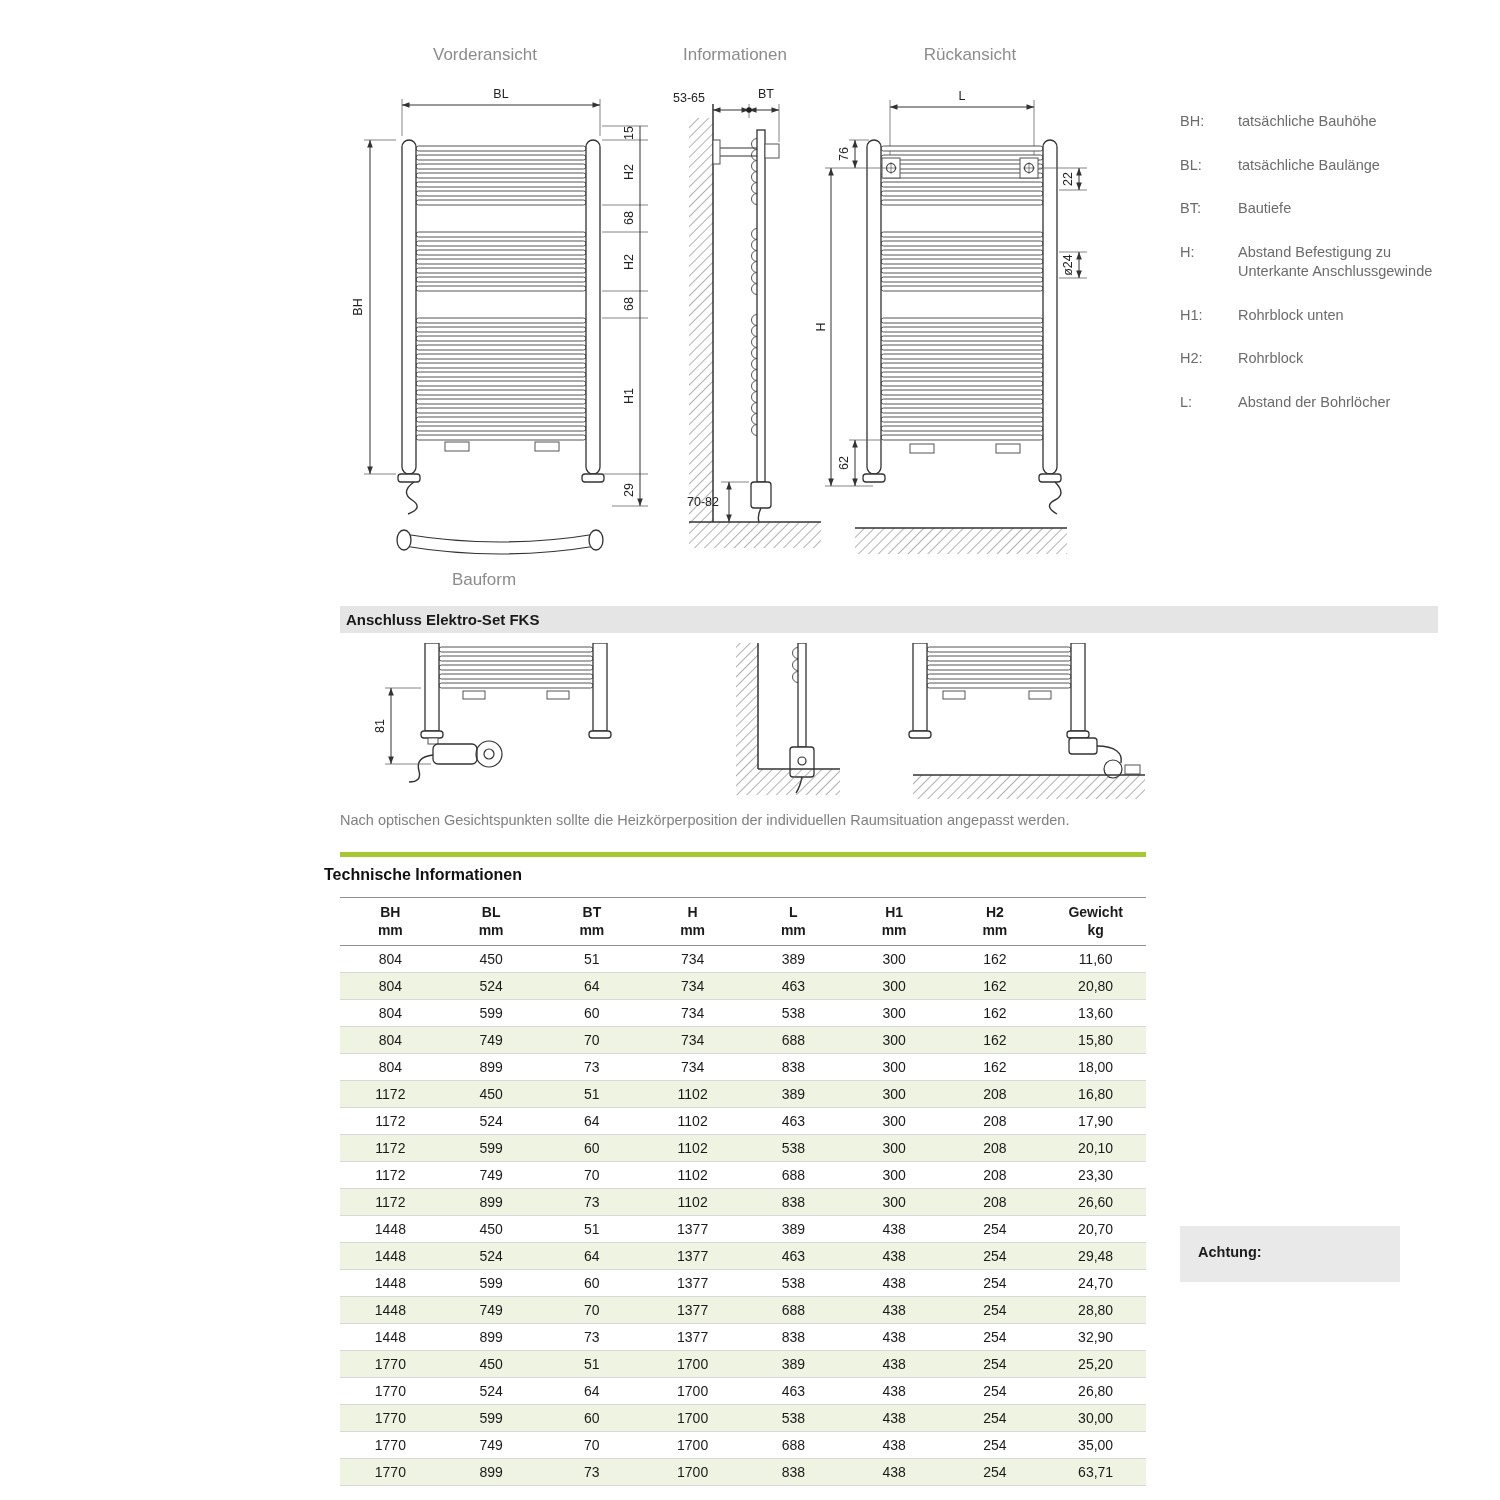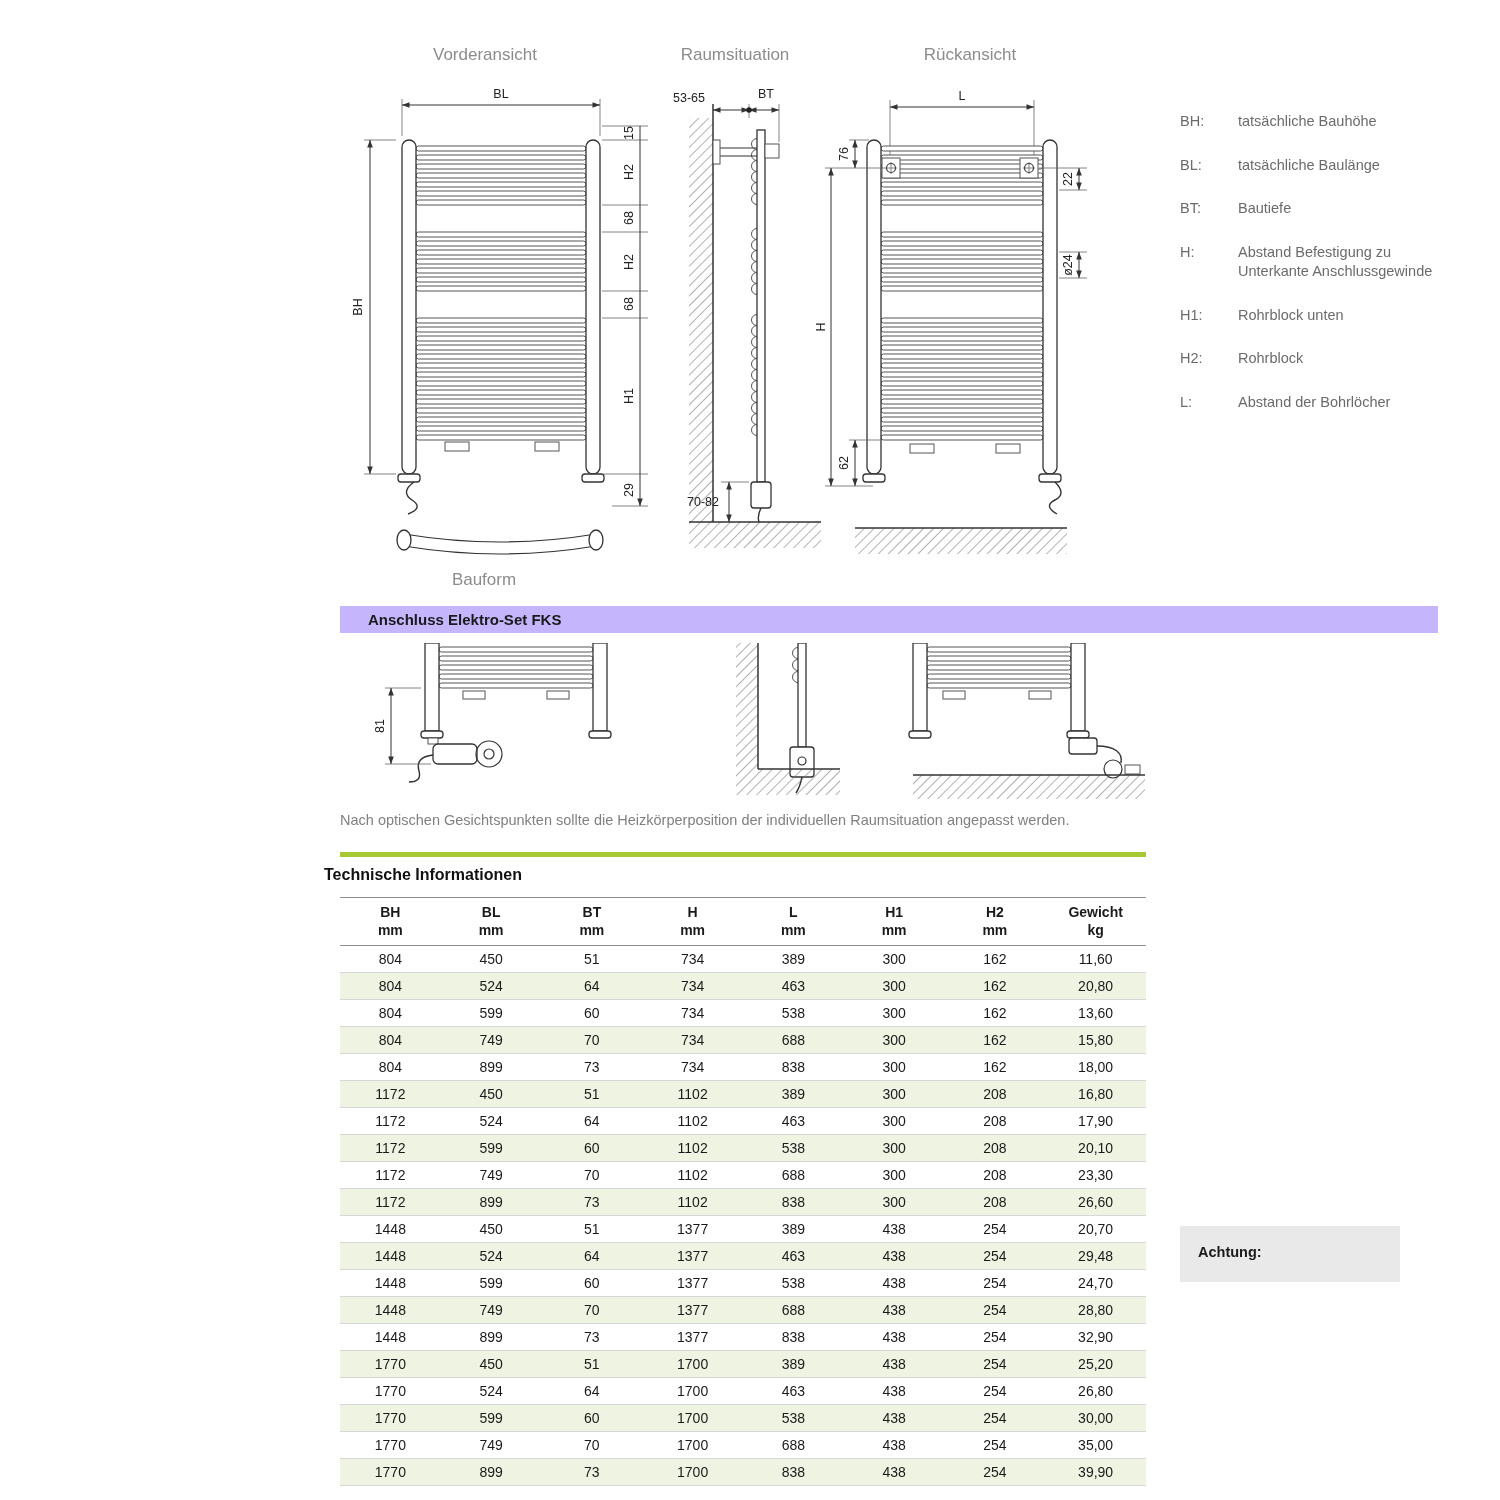--- a/index.html
+++ b/index.html
@@ -19,21 +19,21 @@
   .cab { stroke:#333; stroke-width:1.4; fill:none; }
   .edge{ stroke:#333; stroke-width:1.5; fill:none; }
 
   .legend { position:absolute; left:1180px; top:88px; width:268px; color:#6b6b6b; font-size:14.5px; }
   .lg-row { display:flex; margin-bottom:11px; line-height:1.35;margin-top:24px; }
   .lg-key { width:58px; flex:none; }
   .lg-text{ flex:1; }
 
   .section-bar {
     position:absolute; left:340px; top:606px; width:1098px; height:27px;
-    background:#c4b5fd; display:flex; align-items:center; padding-left:28px;
+    background:#e5e5e5; display:flex; align-items:center; padding-left:6px;
     font-size:15px; font-weight:bold; color:#1a1a1a;
   }
   .note { position:absolute; left:340px; top:812px; width:1100px; color:#808080; font-size:14.5px; }
   .green-rule { position:absolute; left:340px; top:852px; width:806px; height:5px; background:#a6c832; }
   .table-title { position:absolute; left:324px; top:866px; font-size:16px; font-weight:bold; color:#111; }
 
   .spec-table {
     position:absolute; left:340px; top:897px; width:806px;
     border-collapse:collapse; table-layout:fixed; font-size:14px; color:#1a1a1a;
   }
@@ -63,21 +63,21 @@
       <marker id="arE" markerWidth="9" markerHeight="8" refX="8" refY="3" orient="auto" markerUnits="userSpaceOnUse">
         <path d="M0.5,0.2 L8,3 L0.5,5.8 Z" fill="#333"></path>
       </marker>
       <marker id="arS" markerWidth="9" markerHeight="8" refX="1" refY="3" orient="auto" markerUnits="userSpaceOnUse">
         <path d="M8.5,0.2 L1,3 L8.5,5.8 Z" fill="#333"></path>
       </marker>
     </defs>
   </svg>
 
   <div class="view-title" style="left:370px;top:45px;width:230px">Vorderansicht</div>
-  <div class="view-title" style="left:640px;top:45px;width:190px">Raumsituation</div>
+  <div class="view-title" style="left:640px;top:45px;width:190px">Informationen</div>
   <div class="view-title" style="left:870px;top:45px;width:200px">Rückansicht</div>
 
   <svg class="drawing" style="left:350px;top:82px" width="310" height="448" viewBox="0 0 310 448">
     <g>
       <line class="ext" x1="52" y1="54" x2="52" y2="17"></line>
       <line class="ext" x1="250" y1="54" x2="250" y2="17"></line>
       <line class="dim" x1="52" y1="23" x2="250" y2="23" marker-start="url(#arS)" marker-end="url(#arE)"></line>
       <text x="151" y="16" text-anchor="middle">BL</text>
     </g>
     <g>
@@ -628,21 +628,21 @@
           <td>35,00</td>
         </tr>
         <tr class="alt">
           <td>1770</td>
           <td>899</td>
           <td>73</td>
           <td>1700</td>
           <td>838</td>
           <td>438</td>
           <td>254</td>
-          <td>39,90</td>
+          <td>63,71</td>
         </tr>
       </tbody>
   </table>
 
   <div class="warning">
     <div class="w-title">Achtung:</div>
   </div>
 
 </div>
 

